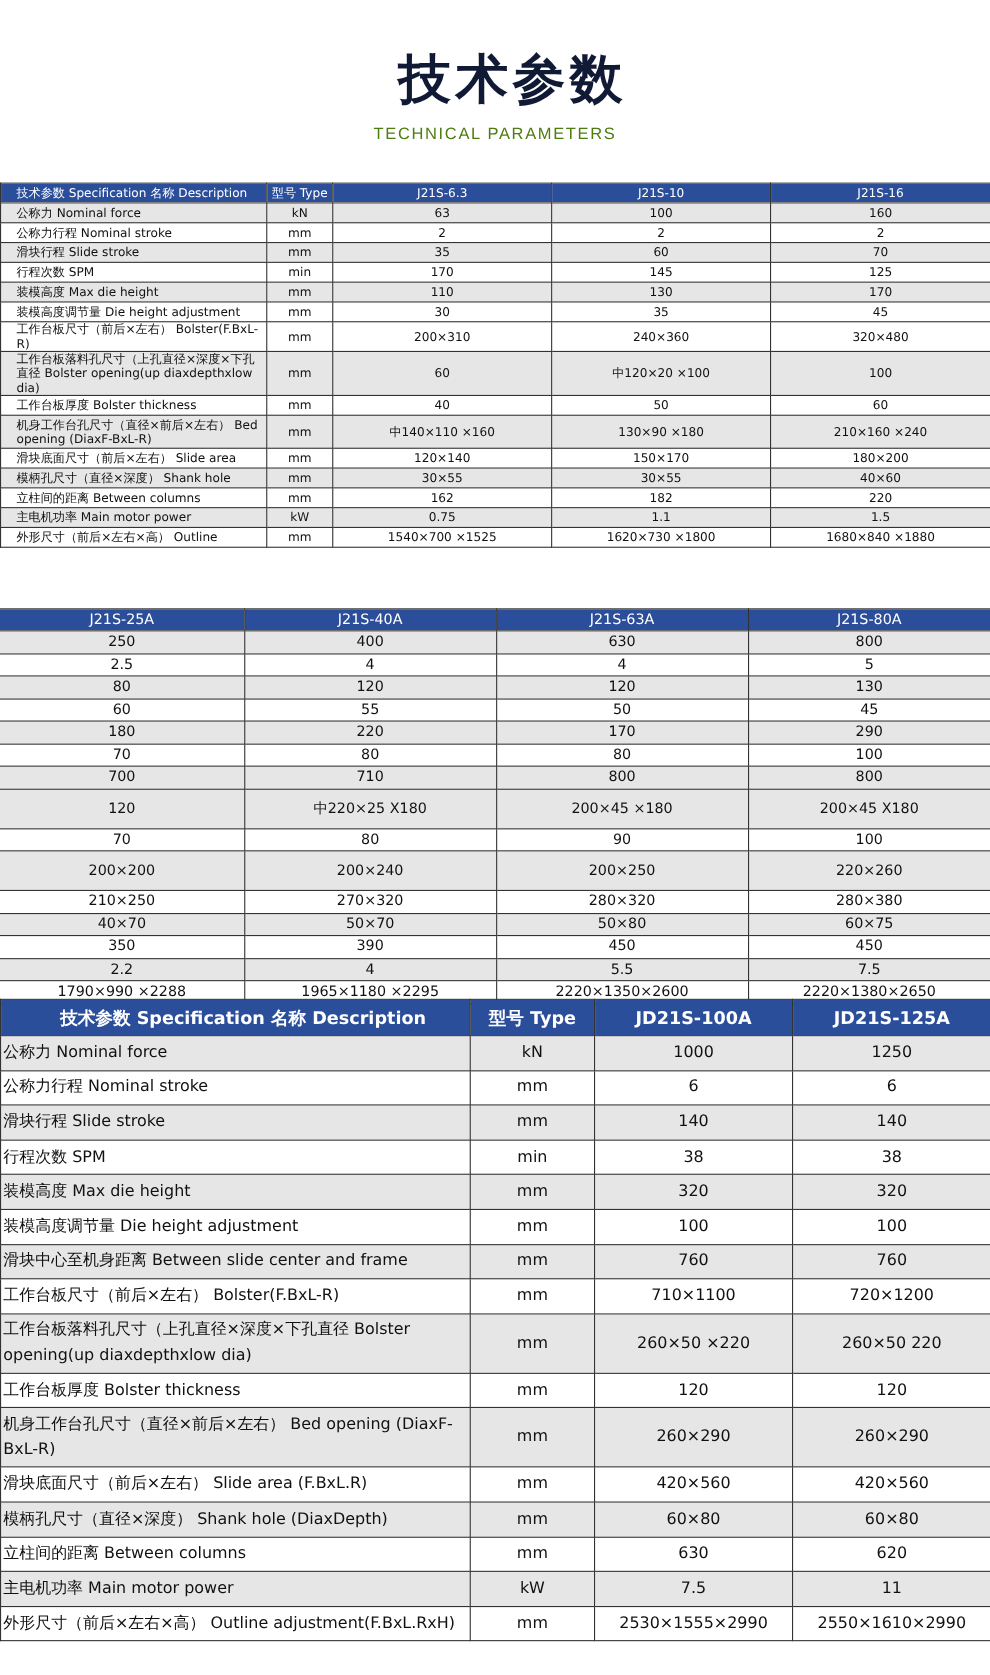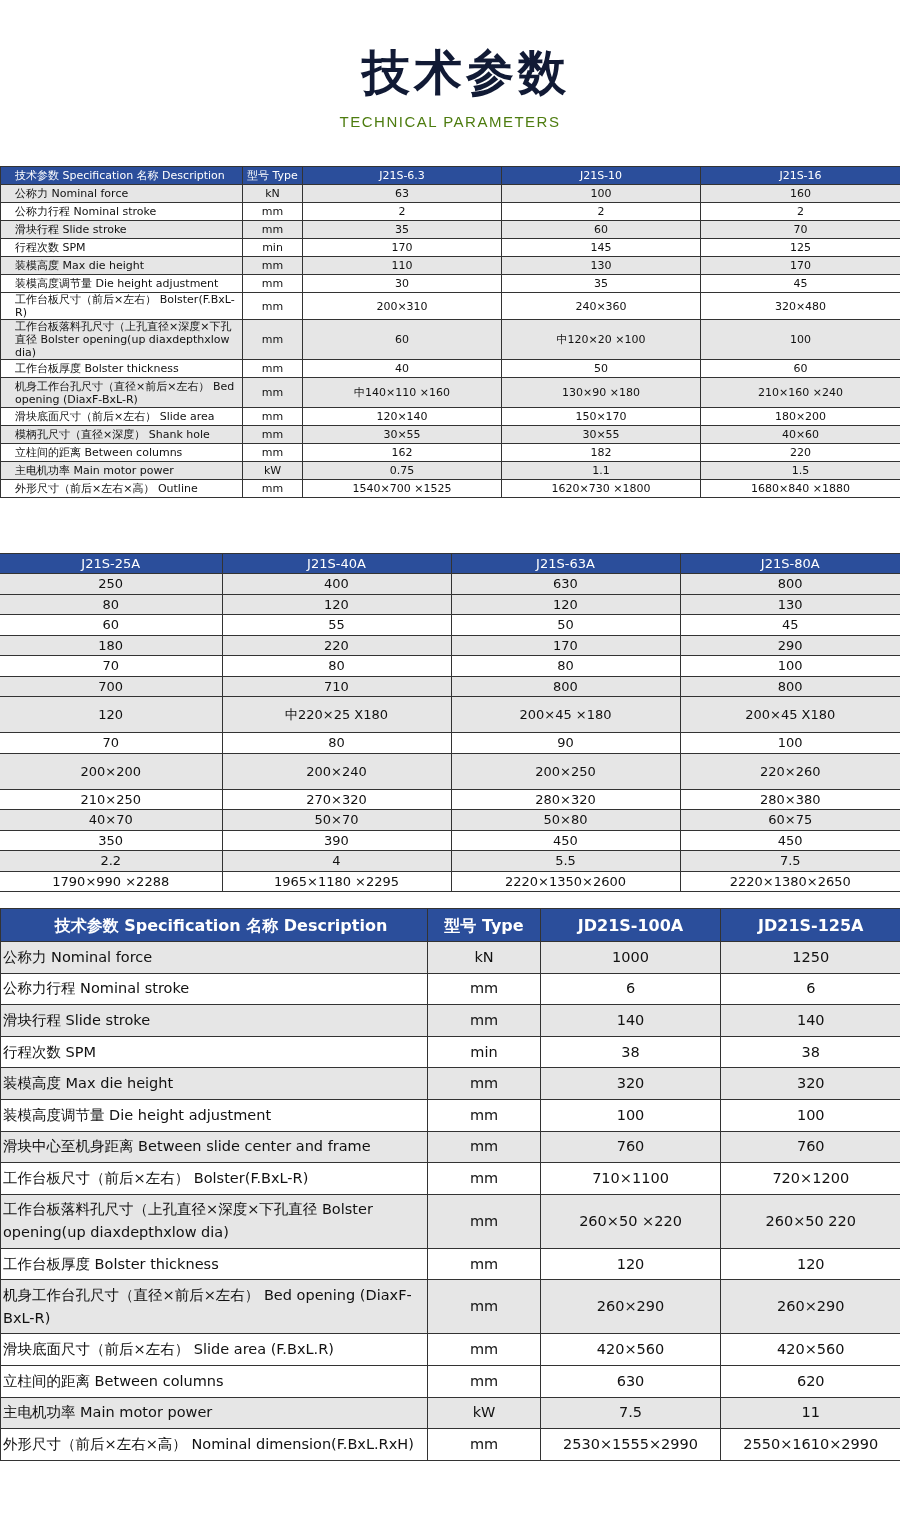--- a/index.html
+++ b/index.html
@@ -185,20 +185,26 @@
       <th>J21S-80A</th>
     </tr>
   </thead>
   <tbody>
     <tr class="r alt">
         <td>250</td>
         <td>400</td>
         <td>630</td>
         <td>800</td>
       </tr>
+    <tr class="r wht">
+        <td>2.5</td>
+        <td>4</td>
+        <td>4</td>
+        <td>5</td>
+      </tr>
     <tr class="r alt">
         <td>80</td>
         <td>120</td>
         <td>120</td>
         <td>130</td>
       </tr>
     <tr class="r wht">
         <td>60</td>
         <td>55</td>
         <td>50</td>
@@ -354,32 +360,38 @@
         <td>mm</td>
         <td>260×290</td>
         <td>260×290</td>
       </tr>
     <tr class="r wht">
         <td class="desc">滑块底面尺寸（前后×左右） Slide area (F.BxL.R)</td>
         <td>mm</td>
         <td>420×560</td>
         <td>420×560</td>
       </tr>
+    <tr class="r alt">
+        <td class="desc">模柄孔尺寸（直径×深度） Shank hole (DiaxDepth)</td>
+        <td>mm</td>
+        <td>60×80</td>
+        <td>60×80</td>
+      </tr>
     <tr class="r wht">
         <td class="desc">立柱间的距离 Between columns</td>
         <td>mm</td>
         <td>630</td>
         <td>620</td>
       </tr>
     <tr class="r alt">
         <td class="desc">主电机功率 Main motor power</td>
         <td>kW</td>
         <td>7.5</td>
         <td>11</td>
       </tr>
     <tr class="r wht">
-        <td class="desc">外形尺寸（前后×左右×高） Nominal dimension(F.BxL.RxH)</td>
+        <td class="desc">外形尺寸（前后×左右×高） Outline adjustment(F.BxL.RxH)</td>
         <td>mm</td>
         <td>2530×1555×2990</td>
         <td>2550×1610×2990</td>
       </tr>
   </tbody>
 </table>
 
 </body></html>

